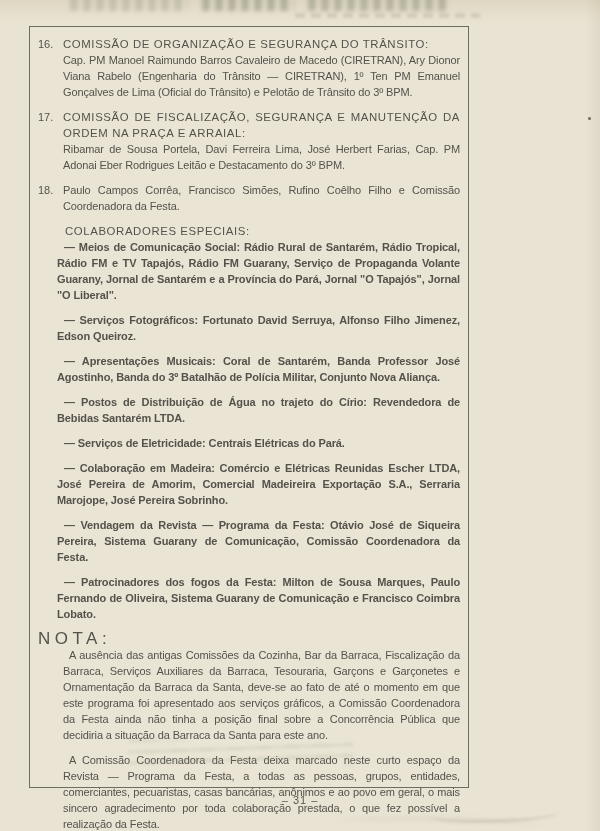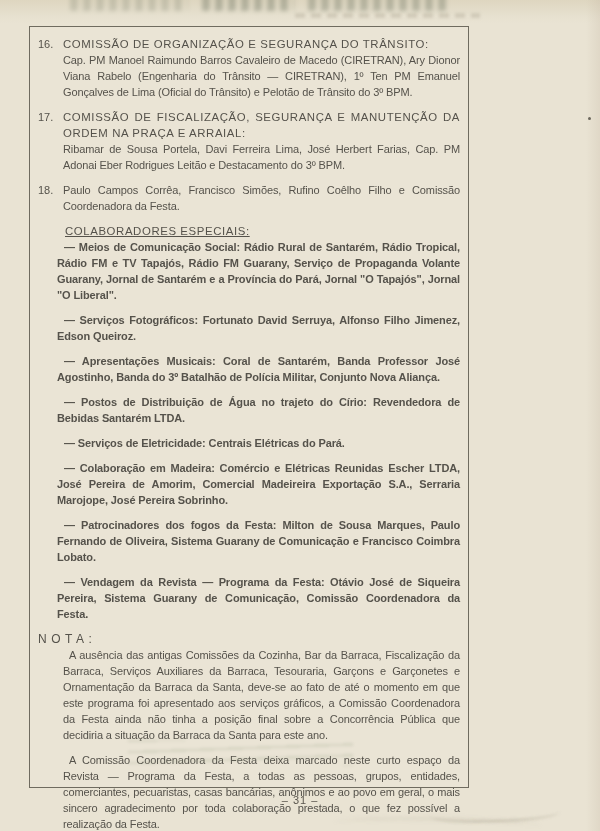--- a/index.html
+++ b/index.html
@@ -44,24 +44,24 @@
     padding:9px 8px 0 8px;
     background:rgba(255,255,255,.05);}
 
   .txt{font-size:11px;line-height:16px;letter-spacing:-0.12px;text-align:justify;}
   .ttl{font-size:11.4px;line-height:16px;letter-spacing:0.6px;text-align:justify;}
 
   .item{display:flex;margin-bottom:9px;}
   .item-num{flex:0 0 25px;width:25px;font-size:11px;line-height:16px;}
   .item-content{flex:1;min-width:0;}
 
-  .collab-heading{margin-left:27px;margin-bottom:0;text-decoration:underline;}
+  .collab-heading{margin-left:27px;margin-bottom:0;}
   .collab-entry{margin-left:19px;text-indent:7px;margin-bottom:9px;font-weight:bold;}
 
-  .spaced-heading{font-size:12px;line-height:16px;letter-spacing:4.5px;margin-bottom:0;}
+  .spaced-heading{font-size:17px;line-height:16px;letter-spacing:4.5px;margin-bottom:0;}
   .block-body{margin-left:25px;text-indent:6px;margin-bottom:9px;}
 
   .signature{margin-left:280px;margin-top:6px;}
   .sig-name{margin-top:12px;}
   .sig-line{font-size:10.8px;line-height:16px;}
 
   .page-number{position:absolute;left:0;top:794px;width:600px;text-align:center;
     font-size:11px;letter-spacing:1px;color:#5a564e;}
 </style>
 </head>
@@ -103,22 +103,22 @@
   </div>
 
   <div>
     <div class="ttl collab-heading">COLABORADORES ESPECIAIS:</div>
     <div class="txt collab-entry">— Meios de Comunicação Social: Rádio Rural de Santarém, Rádio Tropical, Rádio FM e TV Ta­pajós, Rádio FM Guarany, Serviço de Propaganda Volante Guarany, Jornal de Santarém e a Pro­víncia do Pará, Jornal "O Tapajós", Jornal "O Liberal".</div>
     <div class="txt collab-entry">— Serviços Fotográficos: Fortunato David Serruya, Alfonso Filho Jimenez, Edson Queiroz.</div>
     <div class="txt collab-entry">— Apresentações Musicais: Coral de Santarém, Banda Professor José Agostinho, Banda do 3º Ba­talhão de Polícia Militar, Conjunto Nova Aliança.</div>
     <div class="txt collab-entry">— Postos de Distribuição de Água no trajeto do Círio: Revendedora de Bebidas Santarém LTDA.</div>
     <div class="txt collab-entry">— Serviços de Eletricidade: Centrais Elétricas do Pará.</div>
     <div class="txt collab-entry">— Colaboração em Madeira: Comércio e Elétricas Reunidas Escher LTDA, José Pereira de Amo­rim, Comercial Madeireira Exportação S.A., Serraria Marojope, José Pereira Sobrinho.</div>
+    <div class="txt collab-entry">— Vendagem da Revista — Programa da Festa: Otávio José de Siqueira Pereira, Sistema Guarany de Comunicação, Comissão Coordenadora da Festa.</div>
     <div class="txt collab-entry">— Patrocinadores dos fogos da Festa: Milton de Sousa Marques, Paulo Fernando de Oliveira, Sis­tema Guarany de Comunicação e Francisco Coimbra Lobato.</div>
-    <div class="txt collab-entry">— Vendagem da Revista — Programa da Festa: Otávio José de Siqueira Pereira, Sistema Guarany de Comunicação, Comissão Coordenadora da Festa.</div>
   </div>
 
   <div>
     <div class="spaced-heading">NOTA:</div>
     <div class="txt block-body">A ausência das antigas Comissões da Cozinha, Bar da Barraca, Fiscalização da Barraca, Serviços Auxiliares da Barraca, Tesouraria, Garçons e Garçonetes e Ornamentação da Barraca da Santa, de­ve-se ao fato de até o momento em que este programa foi apresentado aos serviços gráficos, a Comissão Coordenadora da Festa ainda não tinha a posição final sobre a Concorrência Pública que decidiria a situação da Barraca da Santa para este ano.</div>
   </div>
 
   <div>
     <div class="txt block-body">A Comissão Coordenadora da Festa deixa marcado neste curto espaço da Revista — Programa da Festa, a todas as pessoas, grupos, entidades, comerciantes, pecuaristas, casas bancárias, anônimos e ao povo em geral, o mais sincero agradecimento por toda colaboração prestada, o que fez possível a realização da Festa.</div>
   </div>

